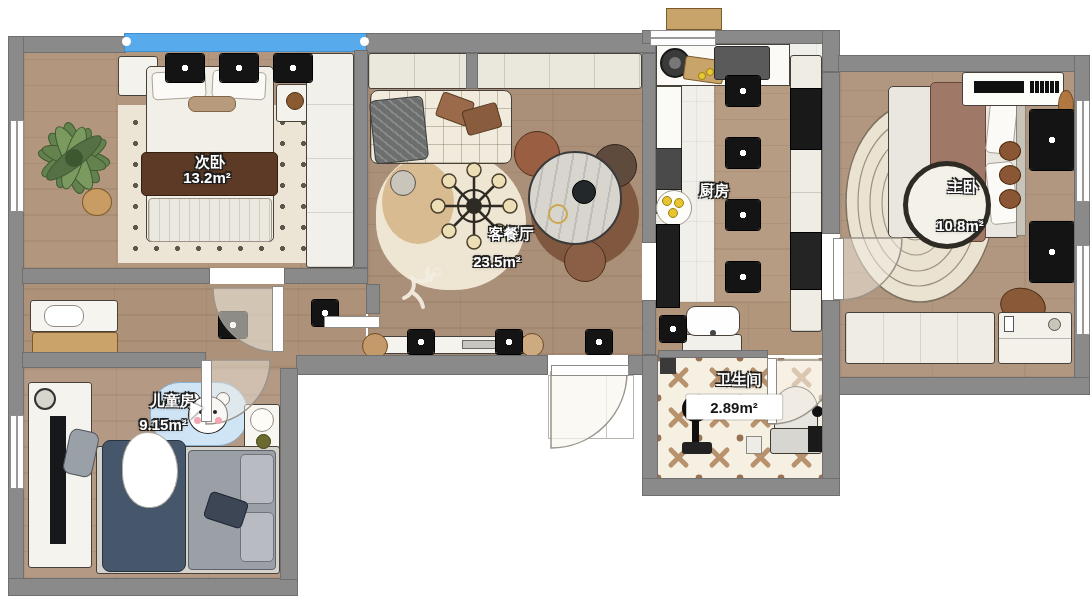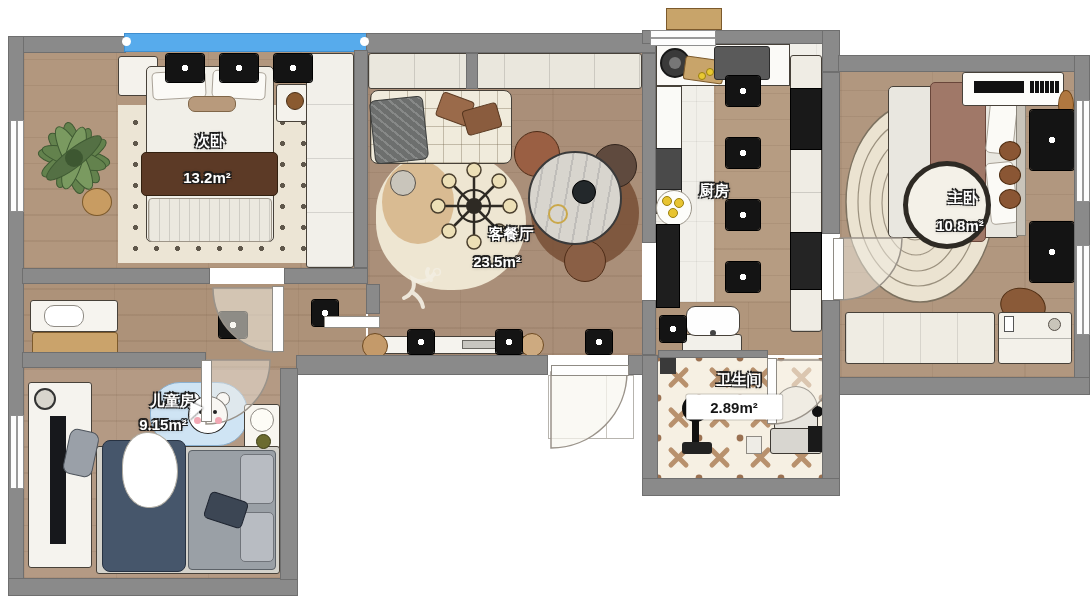--- a/index.html
+++ b/index.html
@@ -308,26 +308,26 @@
     </g>
   </svg>
 
   <div class="leaf" style="left:272px;top:286px;width:10px;height:64px;"></div>
   <div class="leaf" style="left:201px;top:360px;width:9px;height:60px;"></div>
   <div class="leaf" style="left:551px;top:365px;width:76px;height:9px;"></div>
   <div class="leaf" style="left:767px;top:358px;width:8px;height:64px;"></div>
   <div class="leaf" style="left:833px;top:238px;width:9px;height:60px;"></div>
   <div class="leaf" style="left:324px;top:316px;width:54px;height:10px;"></div>
 
-  <div class="rlabel" style="left:210px;top:140px;">次卧</div>
+  <div class="rlabel" style="left:210px;top:161px;">次卧</div>
   <div class="rlabel" style="left:207px;top:177px;">13.2m²</div>
   <div class="rlabel" style="left:511px;top:233px;">客餐厅</div>
   <div class="rlabel" style="left:497px;top:261px;">23.5m²</div>
   <div class="rlabel" style="left:714px;top:190px;">厨房</div>
-  <div class="rlabel" style="left:963px;top:197px;">主卧</div>
+  <div class="rlabel" style="left:963px;top:186px;">主卧</div>
   <div class="rlabel" style="left:960px;top:225px;">10.8m²</div>
   <div class="rlabel" style="left:172px;top:400px;">儿童房</div>
   <div class="rlabel" style="left:163px;top:424px;">9.15m²</div>
   <div class="a" style="left:186px;top:404px;width:0;height:0;border-left:7px solid transparent;border-right:7px solid transparent;border-bottom:17px solid #fff;
               transform:rotate(-155deg);filter:drop-shadow(0 0 1px #000);z-index:10;"></div>
   <div class="rlabel" style="left:739px;top:379px;">卫生间</div>
   <div class="badge" style="left:734px;top:407px;">2.89m²</div>
 
   <div class="wmk">
     <svg width="44" height="44" viewBox="0 0 44 44">

